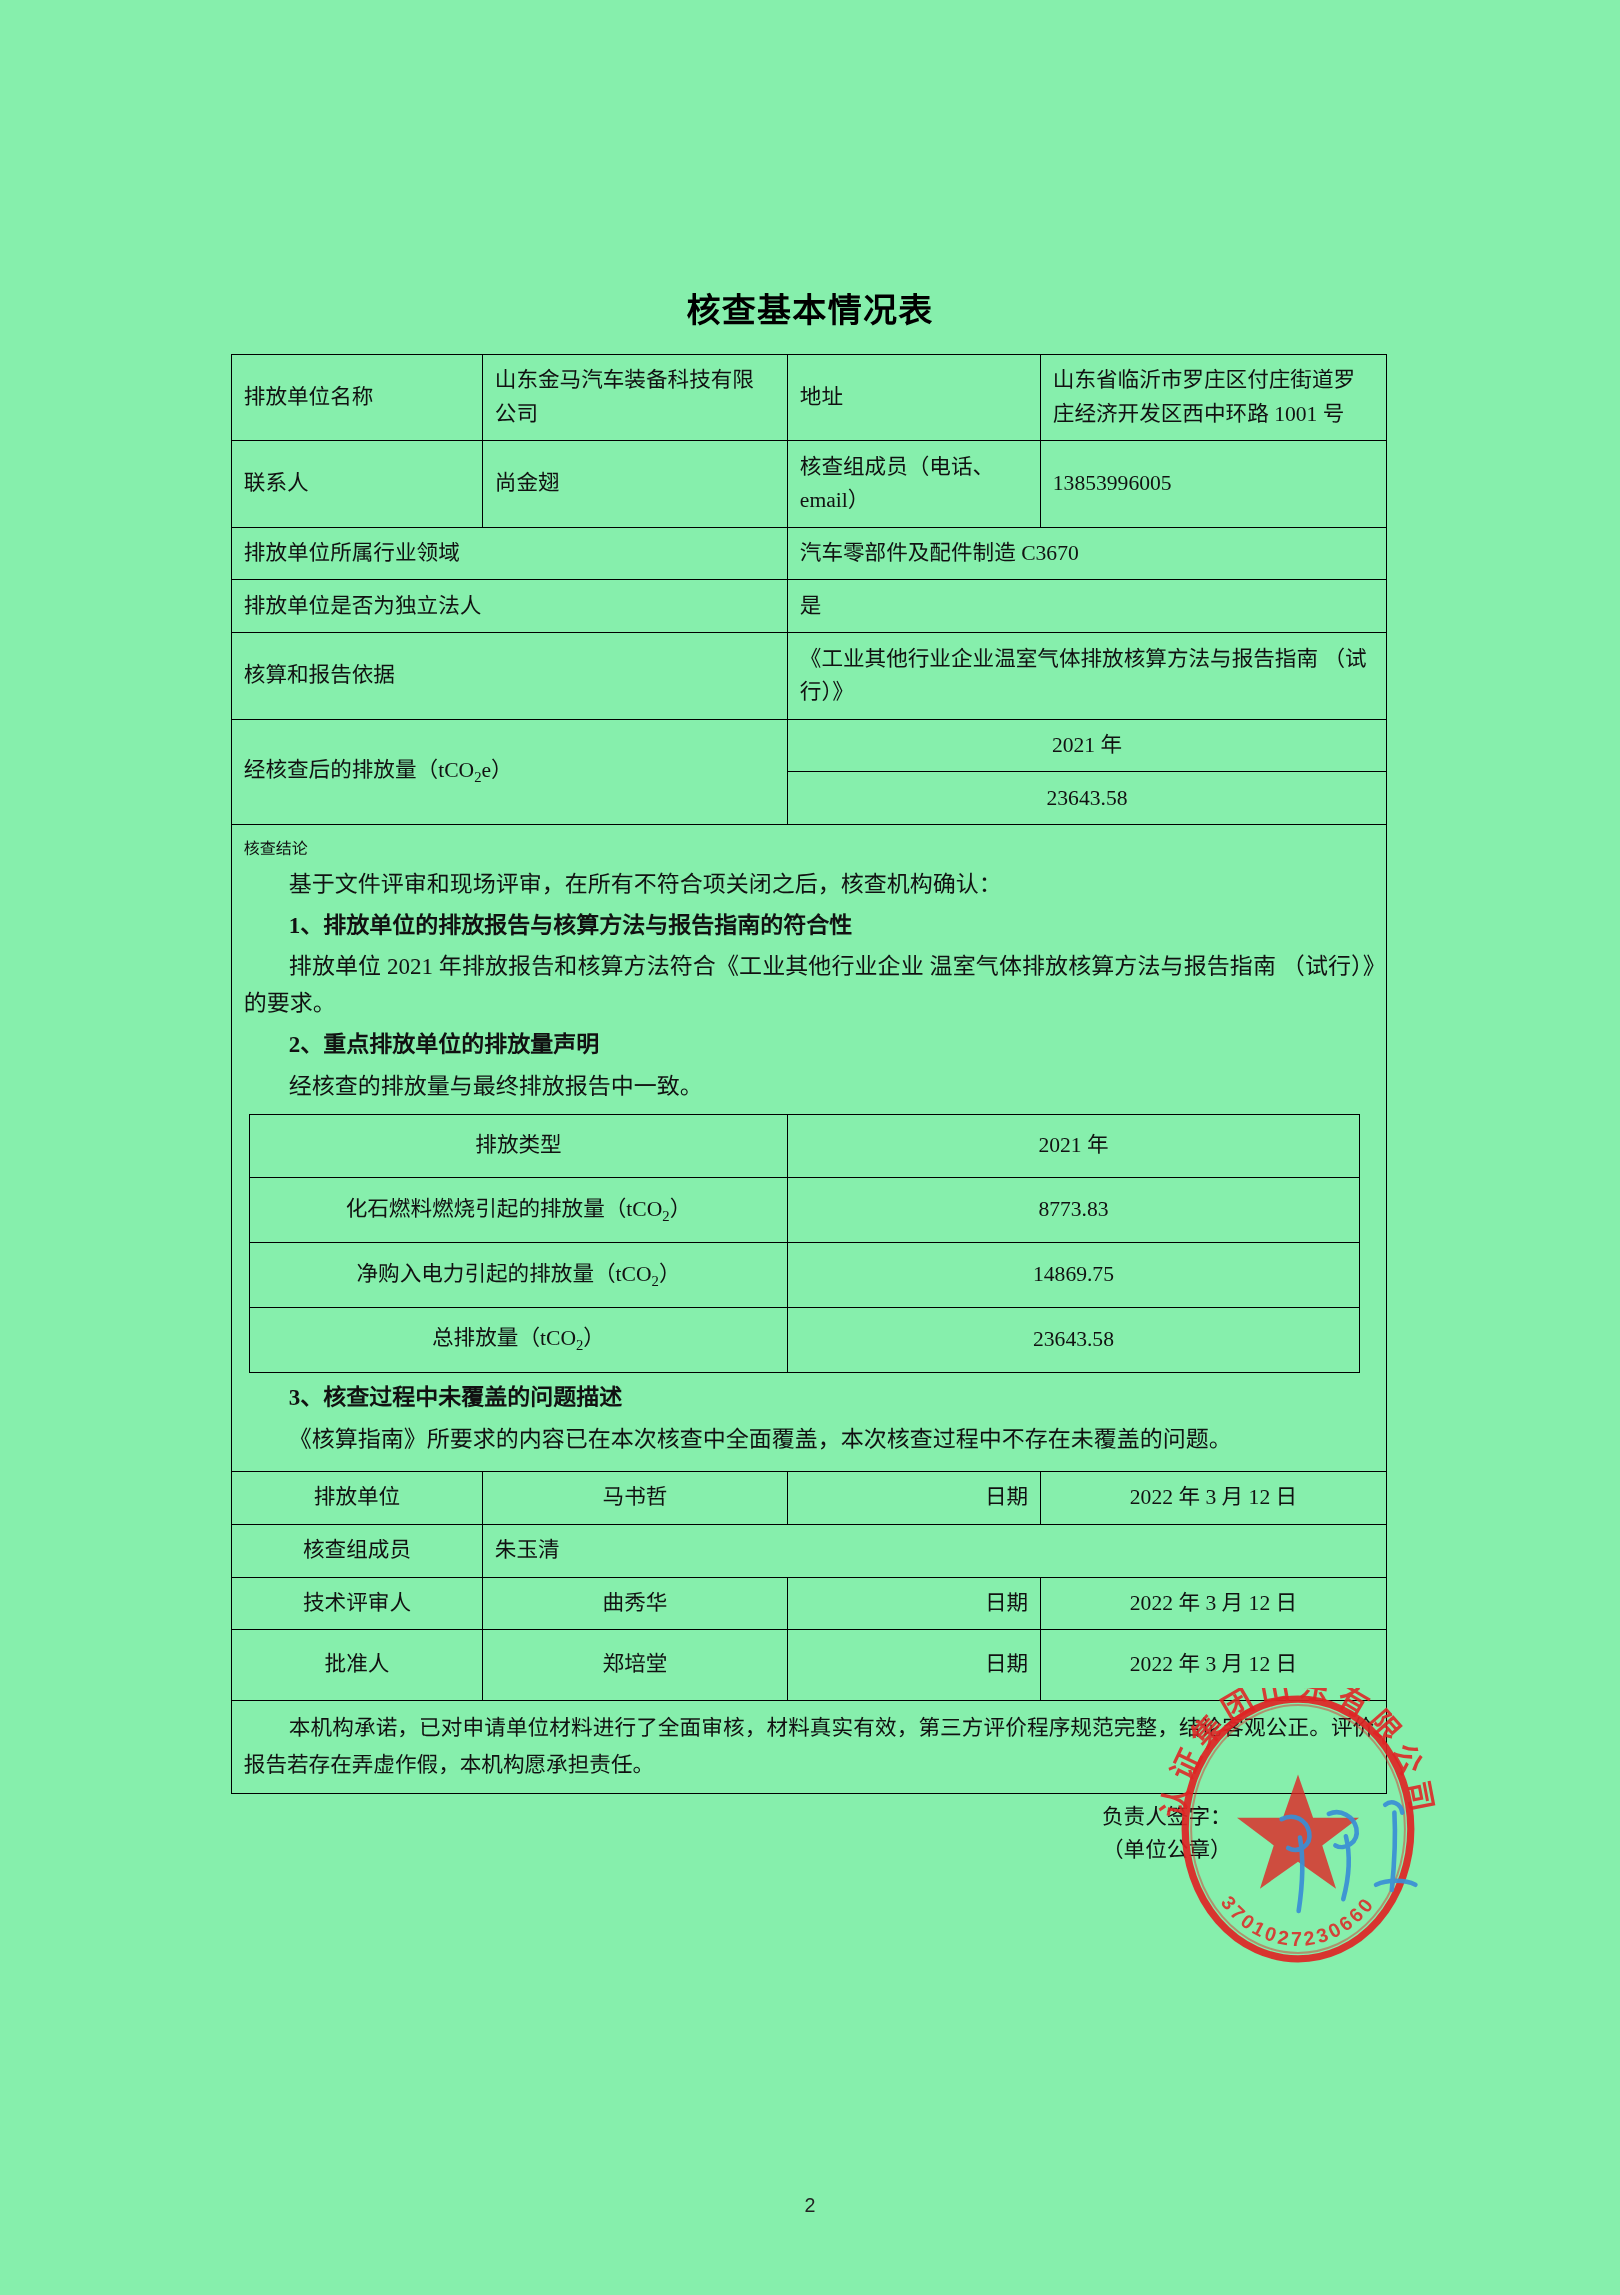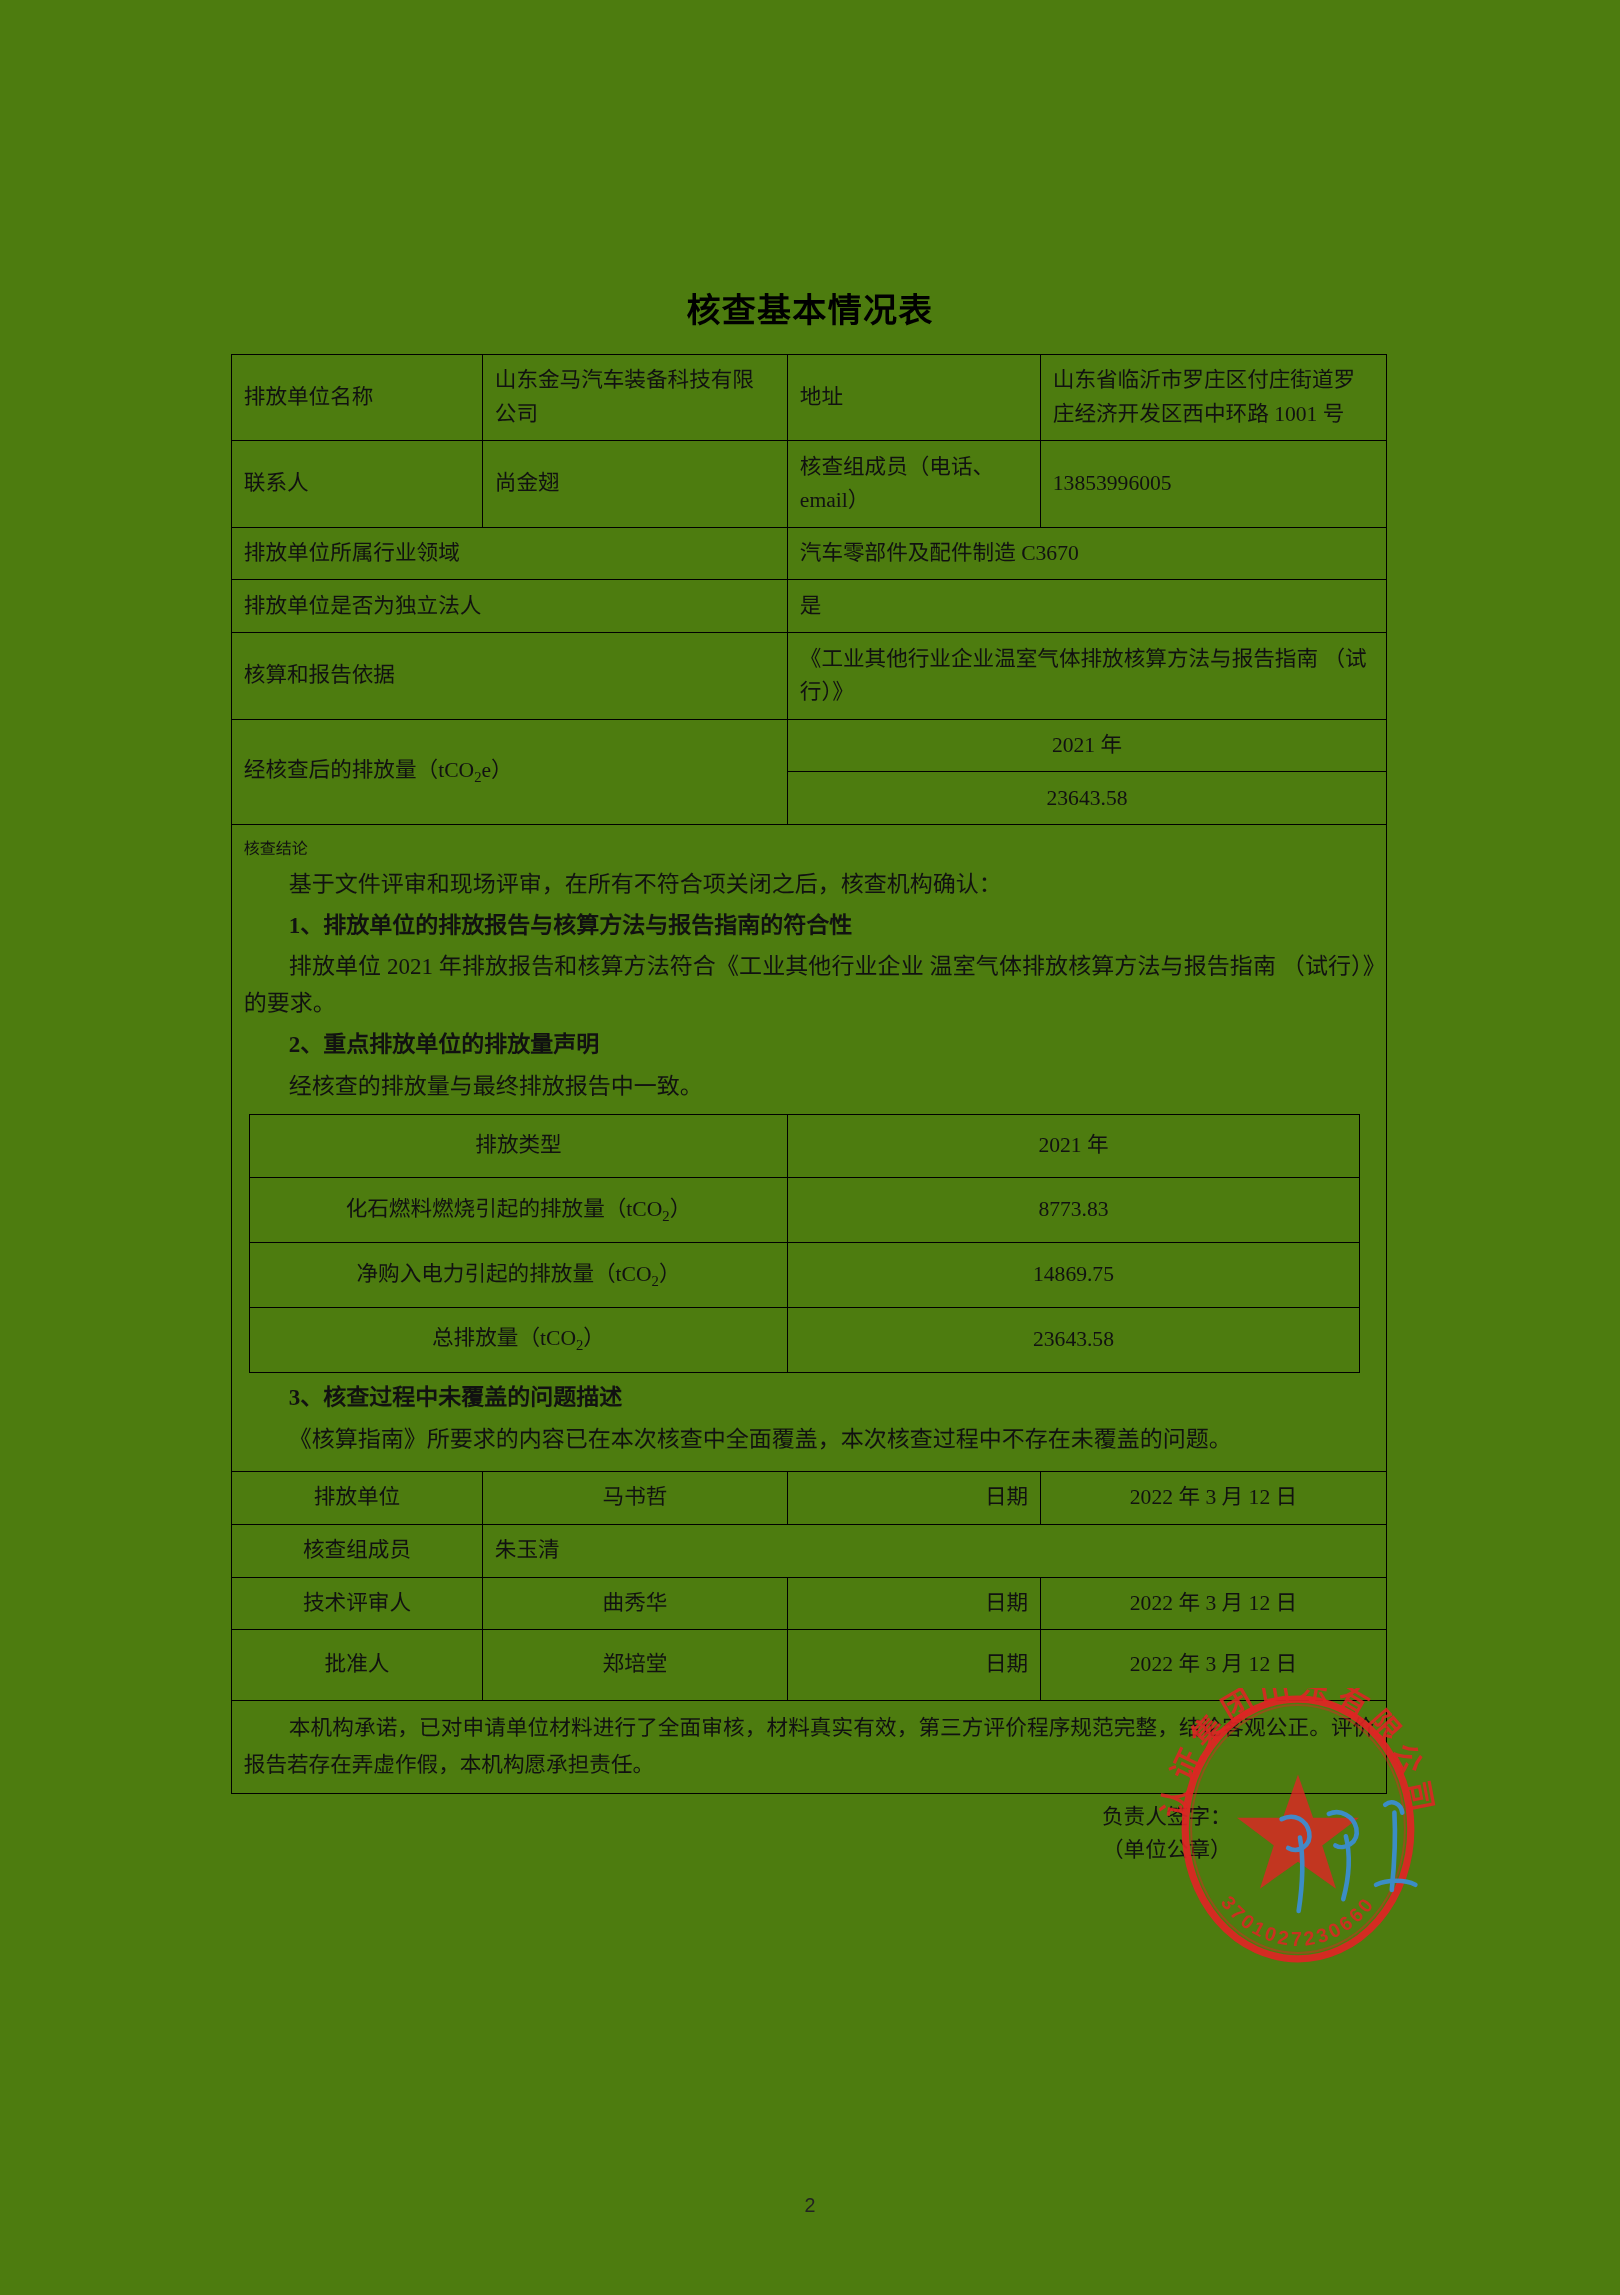--- a/index.html
+++ b/index.html
@@ -15,21 +15,21 @@
     font-family: "Liberation Serif", "DejaVu Serif", serif;
     color: #111111;
     overflow: hidden;
   }
 
   .page {
     position: absolute;
     left: 0; top: 0;
     width: 1620px;
     height: 2295px;
-    background: #4d7c0f;
+    background: #86efac;
   }
 
   
   .doc-title {
     position: absolute;
     left: 0;
     top: 283px;
     width: 1620px;
     text-align: center;
     font-size: 34px;

